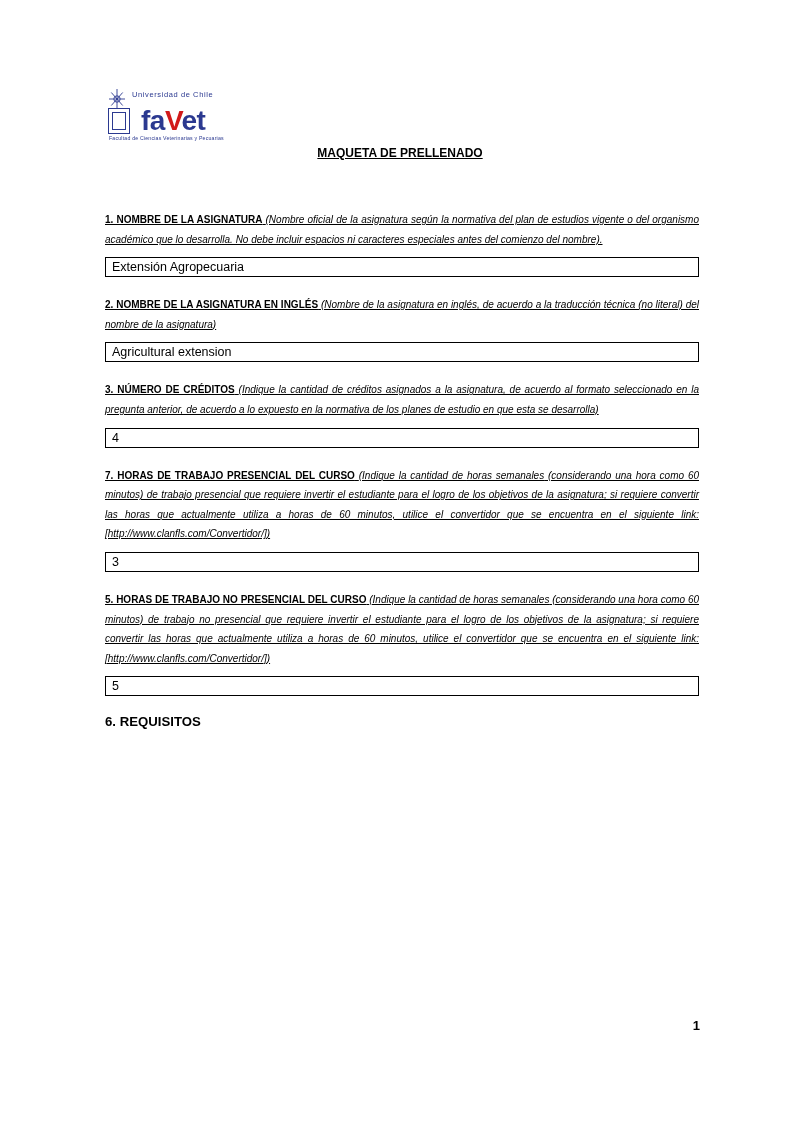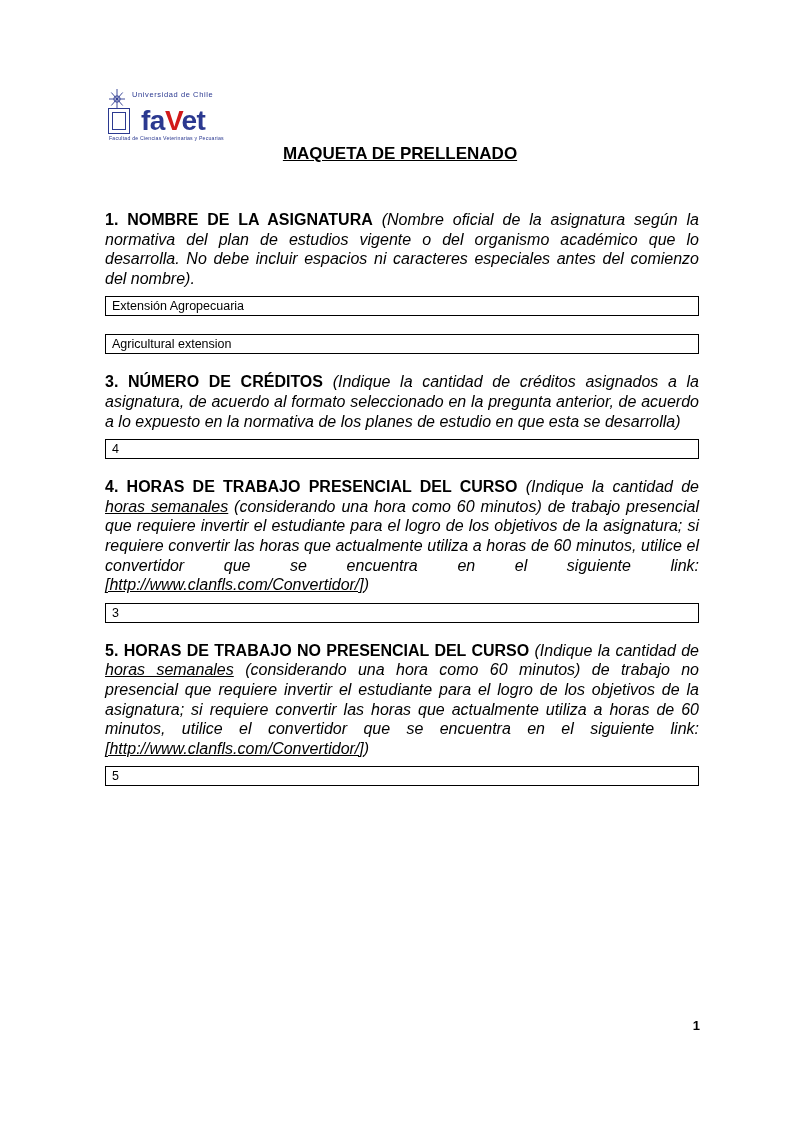--- a/index.html
+++ b/index.html
@@ -86,44 +86,45 @@
     margin-left: 1px;
   }
 
   
   .doc-title {
     position: absolute;
     left: 100px;
     top: 144px;
     width: 600px;
     text-align: center;
-    font-size: 17px;
+    font-size: 12px;
     font-weight: bold;
     line-height: 19px;
   }
   .doc-title span {
     text-decoration: underline;
     display: inline-block;
   }
 
   
   .content {
     position: absolute;
     left: 105px;
     top: 210px;
     width: 594px;
   }
   .section {
     margin-bottom: 0;
   }
   .para {
-    font-size: 16px;
+    font-size: 10px;
     line-height: 19.6px;
     text-align: justify;
     margin: 0 0 6px 0;
+    text-decoration: underline;
   }
   .para .lead {
     font-weight: bold;
     font-style: normal;
   }
   .para .hint {
     font-style: italic;
   }
   .para .u {
     text-decoration: underline;
@@ -195,54 +196,59 @@
       <p class="para">
         <span class="lead">1. NOMBRE DE LA ASIGNATURA</span>
         <span class="hint">(Nombre oficial de la asignatura según la normativa del plan de estudios vigente o del organismo académico que lo desarrolla. No debe incluir espacios ni caracteres especiales antes del comienzo del nombre).</span>
       </p>
       <div class="field-box">
         <span>Extensión Agropecuaria</span>
       </div>
     </div>
 
     <div class="section">
+      <p class="para">
+        <span class="lead">2. NOMBRE DE LA ASIGNATURA EN INGLÉS</span>
+        <span class="hint">(Nombre de la asignatura en inglés, de acuerdo a la traducción técnica (no literal) del nombre de la asignatura)</span>
+      </p>
       <div class="field-box">
         <span>Agricultural extension</span>
       </div>
     </div>
 
     <div class="section">
       <p class="para">
         <span class="lead">3. NÚMERO DE CRÉDITOS</span>
         <span class="hint">(Indique la cantidad de créditos asignados a la asignatura, de acuerdo al formato seleccionado en la pregunta anterior, de acuerdo a lo expuesto en la normativa de los planes de estudio en que esta se desarrolla)</span>
       </p>
       <div class="field-box">
         <span>4</span>
       </div>
     </div>
 
     <div class="section">
       <p class="para">
-        <span class="lead">4. HORAS DE TRABAJO PRESENCIAL DEL CURSO</span>
+        <span class="lead">7. HORAS DE TRABAJO PRESENCIAL DEL CURSO</span>
         <span class="hint">(Indique la cantidad de </span><span class="hint u">horas semanales</span><span class="hint"> (considerando una hora como 60 minutos) de trabajo presencial que requiere invertir el estudiante para el logro de los objetivos de la asignatura; si requiere convertir las horas que actualmente utiliza a horas de 60 minutos, utilice el convertidor que se encuentra en el siguiente link: </span><span class="link">[http://www.clanfls.com/Convertidor/]</span><span class="hint">)</span>
       </p>
       <div class="field-box">
         <span>3</span>
       </div>
     </div>
 
     <div class="section">
       <p class="para">
         <span class="lead">5. HORAS DE TRABAJO NO PRESENCIAL DEL CURSO</span>
         <span class="hint">(Indique la cantidad de </span><span class="hint u">horas semanales</span><span class="hint"> (considerando una hora como 60 minutos) de trabajo no presencial que requiere invertir el estudiante para el logro de los objetivos de la asignatura; si requiere convertir las horas que actualmente utiliza a horas de 60 minutos, utilice el convertidor que se encuentra en el siguiente link: </span><span class="link">[http://www.clanfls.com/Convertidor/]</span><span class="hint">)</span>
       </p>
       <div class="field-box">
         <span>5</span>
       </div>
     </div>
 
     <div class="section">
+      <p class="head-only">6. REQUISITOS</p>
     </div>
 
   </div>
 
   <div class="page-number">1</div>
 </div>
 
 </body></html>

